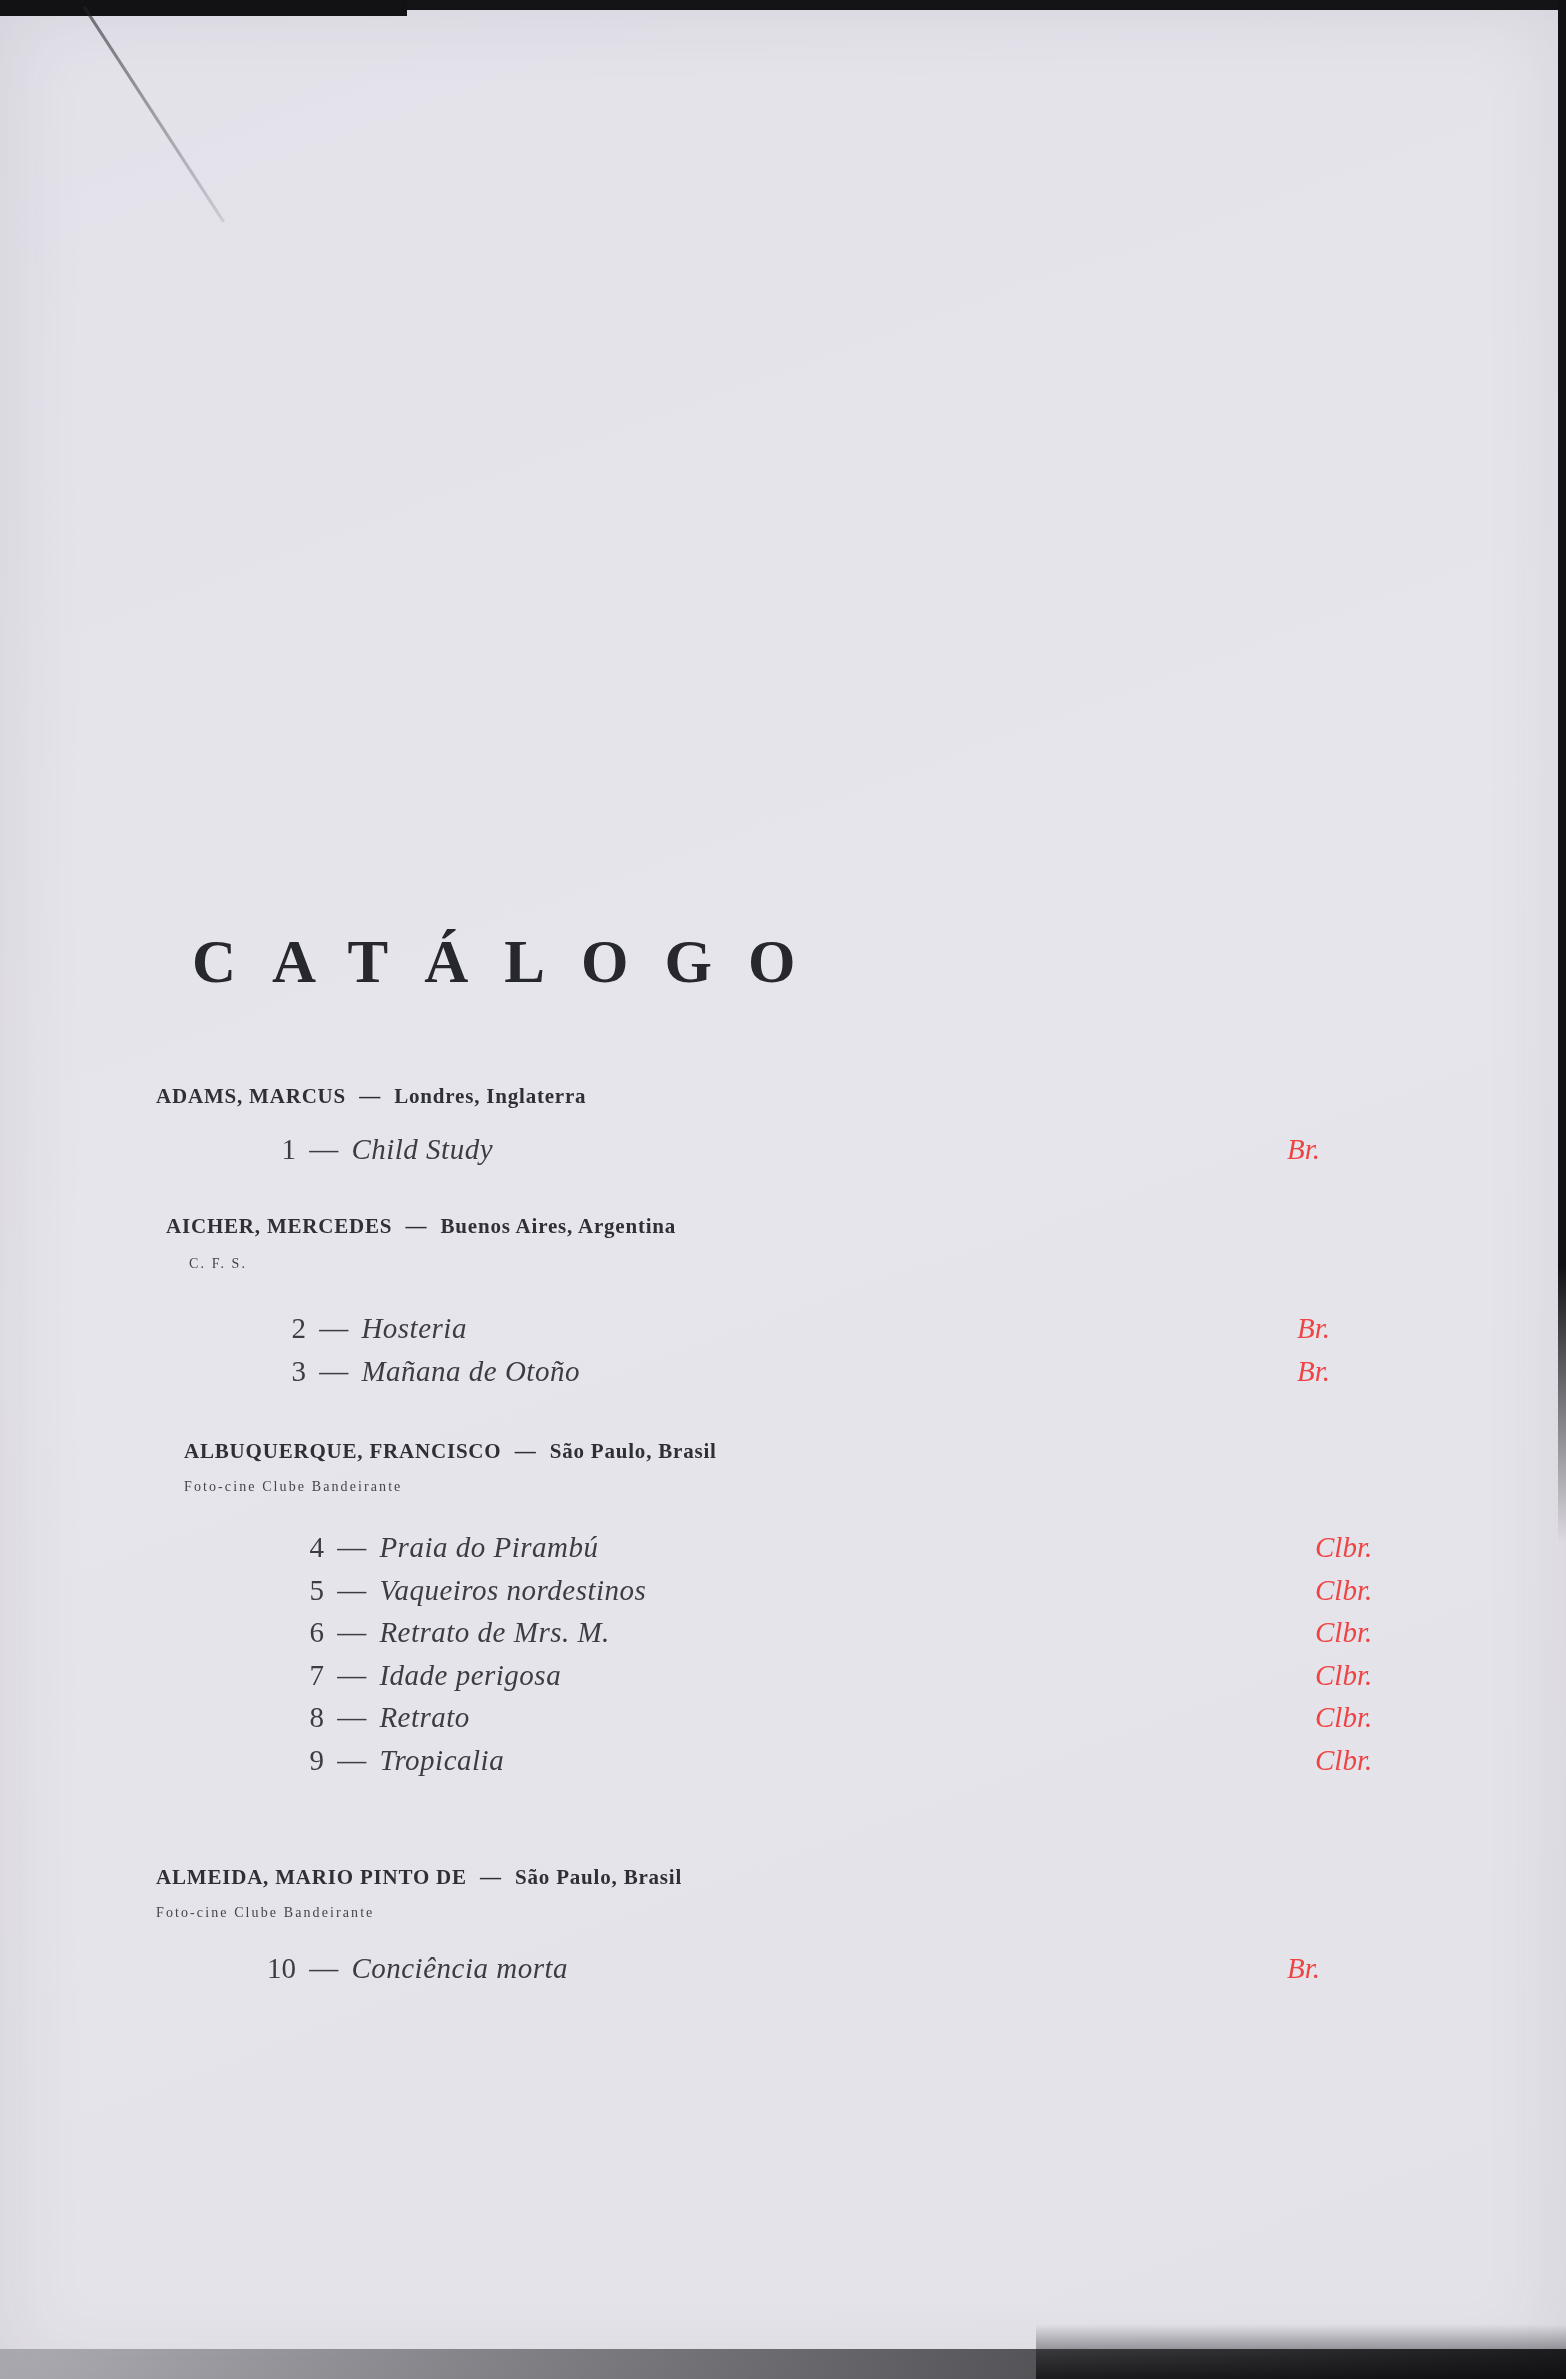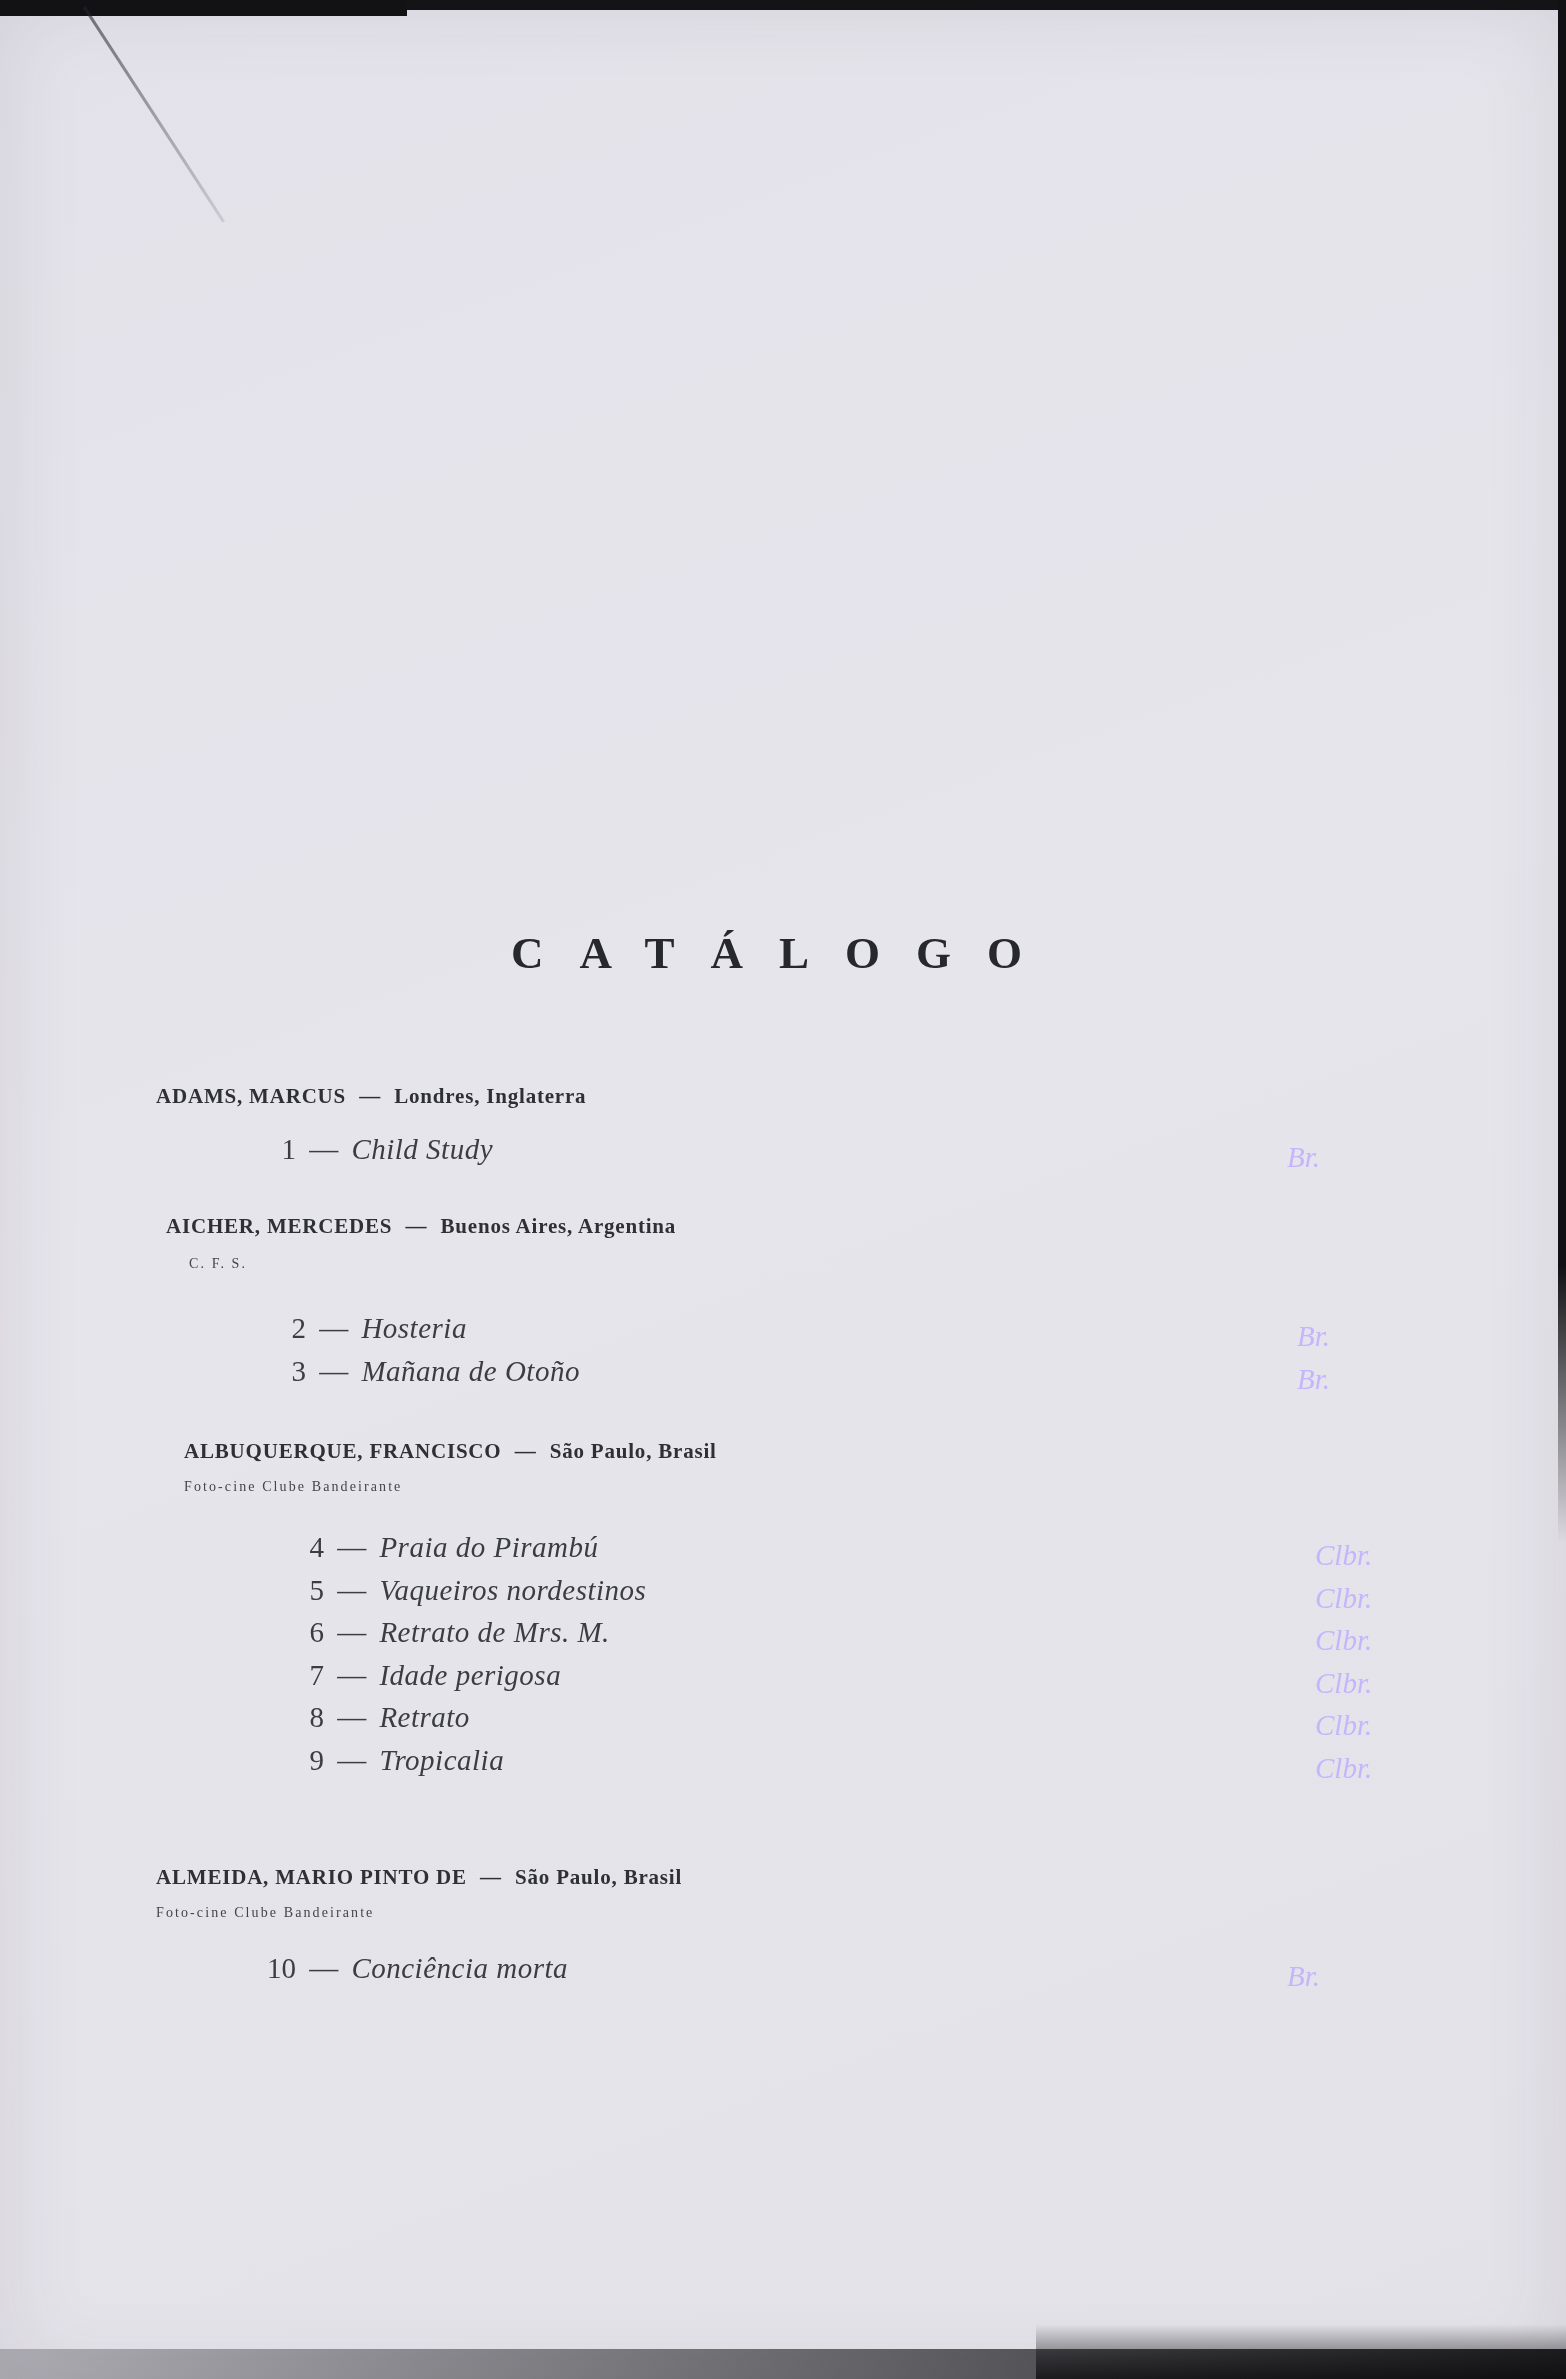--- a/index.html
+++ b/index.html
@@ -54,22 +54,21 @@
     right: 189px;
     top: 0;
     bottom: 0;
     color: #3c3e44;
   }
   .title {
     position: absolute;
     top: 927px;
     left: 0;
     width: 100%;
-    text-align: center;
-    font-size: 45px;
+    font-size: 61px;
     font-weight: bold;
     color: #26282d;
     letter-spacing: 36px;
     padding-left: 36px;
     box-sizing: border-box;
     white-space: nowrap;
   }
   .entry { position: absolute; left: 0; width: 100%; }
   .entry-adams        { top: 1081px; }
   .entry-aicher       { top: 1211px; margin-left: 10px; }
@@ -112,23 +111,23 @@
     display: inline-block;
     width: 140px;
     text-align: right;
     flex: 0 0 140px;
   }
   .work-dash { margin: 0 13.2px; }
   .work-title { font-style: italic; letter-spacing: 0.5px; }
   .work-code {
     position: absolute;
     left: 1131px;
-    top: 8px;
+    top: 0;
     font-style: italic;
-    color: #c4b5fd;
+    color: #ef4444;
   }
 </style>
 </head>
 <body>
 
 <div class="scan">
   <div class="paper"></div>
 
   <div class="edge-top"></div>
   <div class="edge-top-left"></div>

